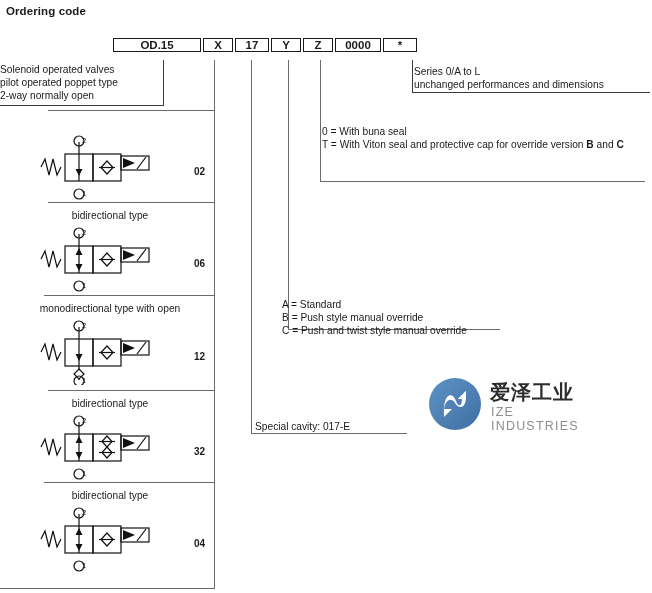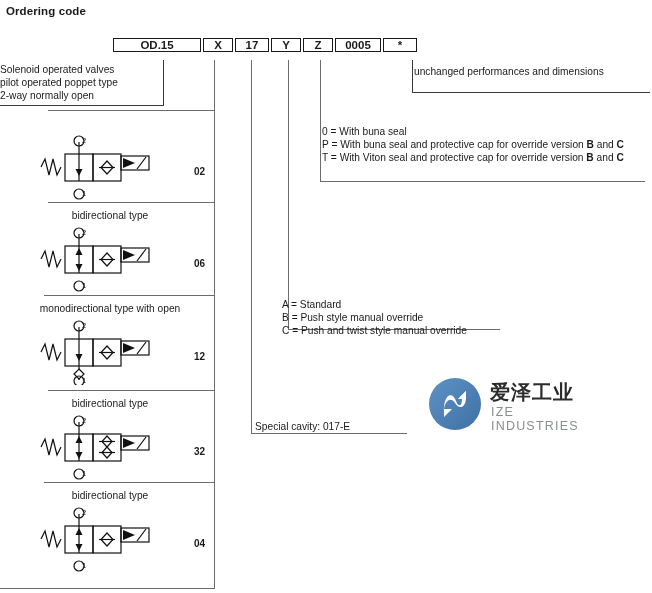--- a/index.html
+++ b/index.html
@@ -91,21 +91,21 @@
     <div class="cell" style="width: 34px;">
       <span>17</span>
     </div>
     <div class="cell" style="width: 30px;">
       <span>Y</span>
     </div>
     <div class="cell" style="width: 30px;">
       <span>Z</span>
     </div>
     <div class="cell" style="width: 46px;">
-      <span>0005</span>
+      <span>0000</span>
     </div>
     <div class="cell" style="width: 34px;">
       <span>*</span>
     </div>
   </div>
 
 <div id="rules">
     <div class="abs vline-d" style="left: 163px; top: 60px; width: 1.3px; height: 46px;"></div>
     <div class="abs hline-d" style="left: 0px; top: 105px; width: 164px; height: 1.3px;"></div>
     <div class="abs vline-d" style="left: 412px; top: 60px; width: 1.3px; height: 33px;"></div>
@@ -124,25 +124,25 @@
     <div class="abs hline" style="left: 48px; top: 390px; width: 166px; height: 1px;"></div>
     <div class="abs hline" style="left: 44px; top: 482px; width: 170px; height: 1px;"></div>
   </div>
 
 <div class="abs callout" id="left-callout">
     <div>Solenoid operated valves</div>
     <div>pilot operated poppet type</div>
     <div>2-way normally open</div>
   </div>
 <div class="abs callout" id="right-callout">
+    <div>Series 0/A to L</div>
     <div>unchanged performances and dimensions</div>
   </div>
 <div class="abs callout" id="seal-callout">
     <div>0 = With buna seal</div>
-    <div>P = With buna seal and protective cap for override version <b>B</b> and <b>C</b></div>
     <div>T = With Viton seal and protective cap for override version <b>B</b> and <b>C</b></div>
   </div>
 <div class="abs callout" id="override-callout">
     <div>A = Standard</div>
     <div>B = Push style manual override</div>
     <div>C = Push and twist style manual override</div>
   </div>
 <div class="abs callout" id="cavity-callout">Special cavity: 017-E</div>
 
 <div id="symbols">

